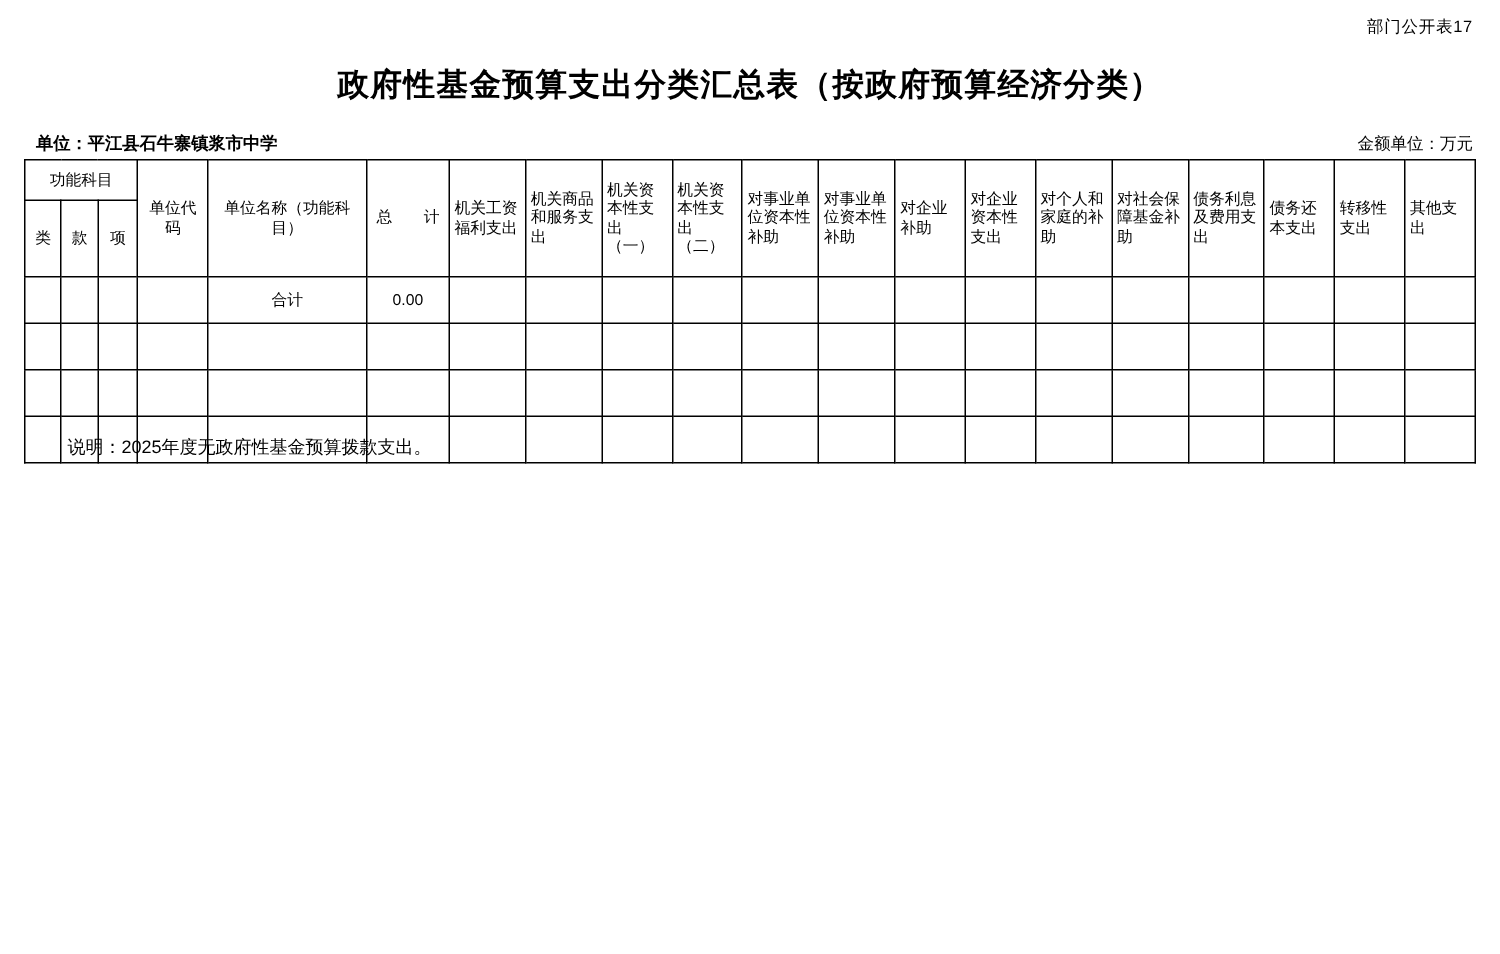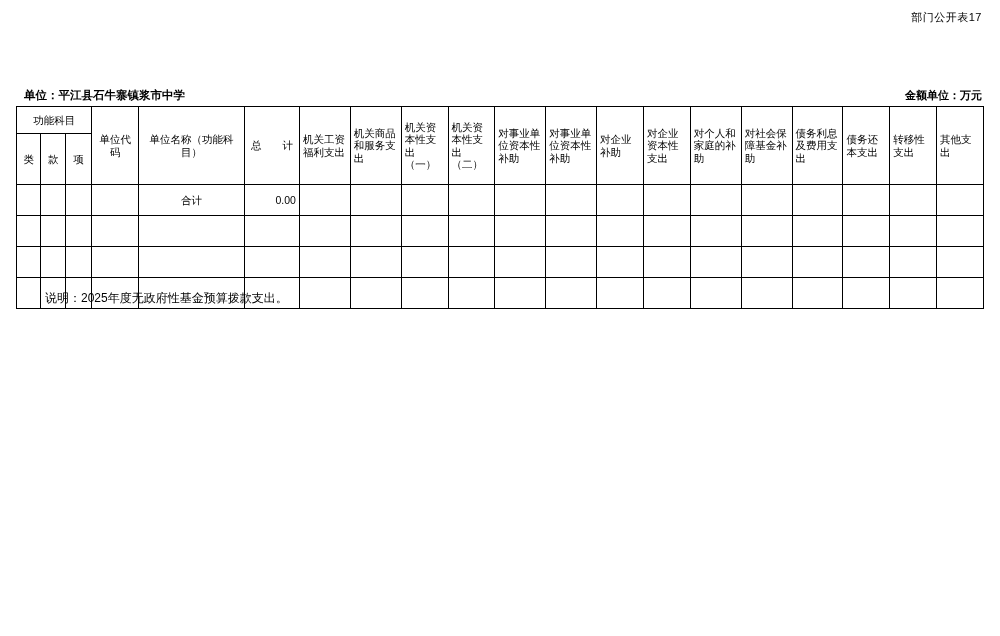--- a/index.html
+++ b/index.html
@@ -50,21 +50,21 @@
   }
   .meta-left {
     position: absolute;
     left: 6px;
     top: 0;
   }
   .meta-right {
     position: absolute;
     right: 0;
     top: 0;
-    font-weight: bold;
+    font-weight: normal;
     font-size: 11px;
   }
   table.main {
     position: absolute;
     top: 106px;
     left: 16px;
     border-collapse: collapse;
     table-layout: fixed;
     width: 968px;
   }
@@ -98,37 +98,38 @@
     font-weight: normal;
   }
   td.body-cell {
     height: 26px;
   }
   td.name-cell {
     text-align: center;
     padding-left: 4px;
   }
   td.num-cell {
-    text-align: right;
+    text-align: center;
     padding-right: 5px;
   }
   .note {
     position: absolute;
     top: 290px;
     left: 45px;
     font-size: 12px;
   }
 </style>
 </head>
 <body>
 
 <div class="page">
 
   <div class="corner-note">部门公开表17</div>
 
+  <div class="doc-title">政府性基金预算支出分类汇总表（按政府预算经济分类）</div>
 
   <div class="meta-row">
     <span class="meta-left">单位：平江县石牛寨镇浆市中学</span>
     <span class="meta-right">金额单位：万元</span>
   </div>
 
   <table class="main">
     <colgroup>
       <col style="width:24px">
       <col style="width:24px">

